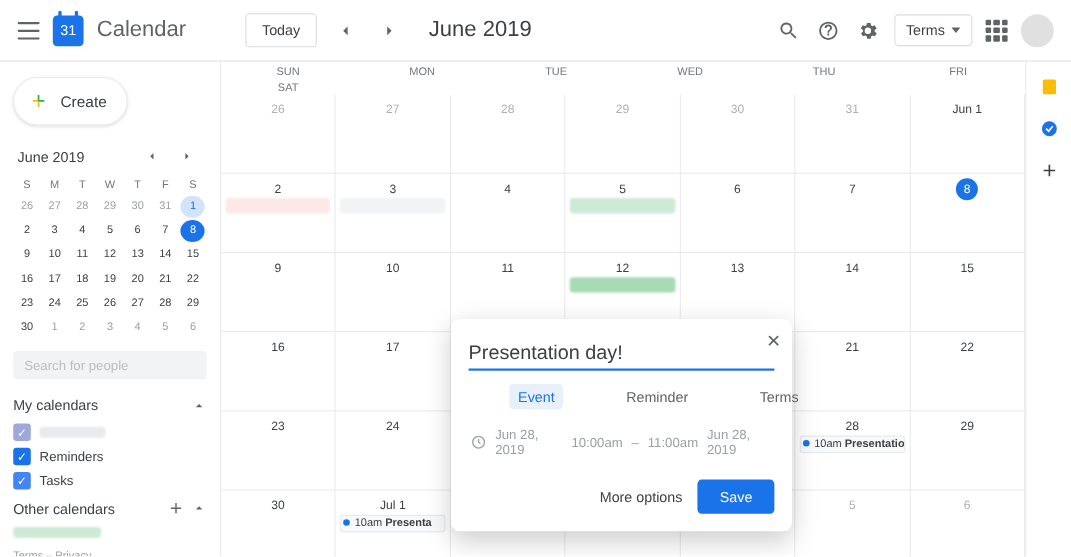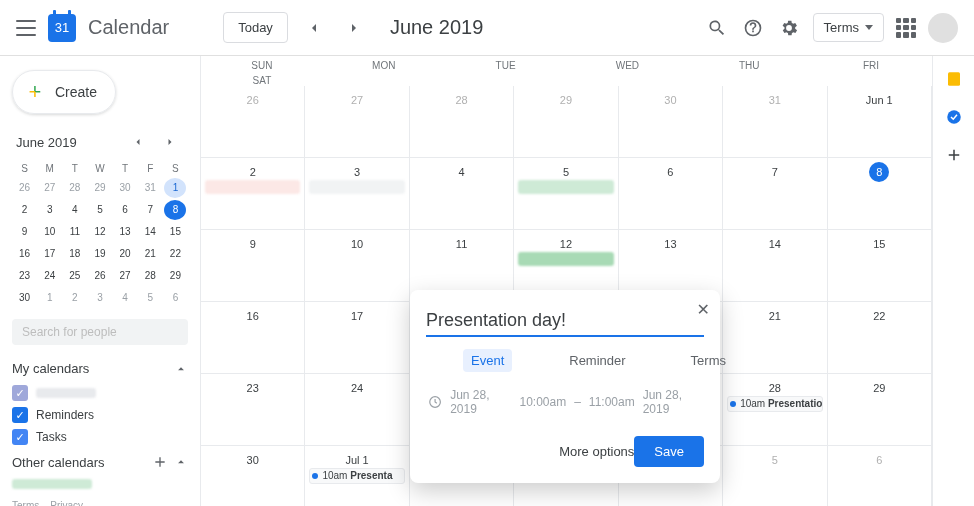--- a/index.html
+++ b/index.html
@@ -62,21 +62,21 @@
 .event-label .dot { display: inline-block; width: 6px; height: 6px; border-radius: 50%; background: #1a73e8; margin-right: 4px; vertical-align: middle; }
 .right-rail { width: 42px; border-left: 1px solid #e8eaed; display: flex; flex-direction: column; align-items: center; padding-top: 14px; gap: 20px; }
 .rail-icon { width: 18px; height: 18px; cursor: pointer; }
 .modal { position: absolute; left: 410px; top: 290px; width: 310px; background: #fff; border-radius: 8px; box-shadow: 0 8px 24px rgba(0,0,0,0.2); padding: 16px; z-index: 10; }
 .modal-close { position: absolute; right: 10px; top: 10px; font-size: 16px; color: #5f6368; cursor: pointer; }
 .modal-title-input { border: none; border-bottom: 2px solid #1a73e8; width: 100%; font-size: 18px; color: #3c4043; padding: 4px 0; outline: none; margin-bottom: 12px; }
 .modal-tabs { display: flex; gap: 16px; font-size: 13px; margin-bottom: 16px; padding-left: 4px; }
 .modal-tab { color: #5f6368; cursor: pointer; padding: 4px 8px; border-radius: 4px; margin-left: 33px; }
 .modal-tab.active { background: #e8f0fe; color: #1a73e8; }
 .modal-time { display: flex; align-items: center; gap: 8px; font-size: 12px; color: #9aa0a6; margin-bottom: 20px; padding-left: 2px; }
-.modal-actions { display: flex; justify-content: flex-end; align-items: center; font-size: 13px; }
+.modal-actions { display: flex; justify-content: flex-end; align-items: center; gap: 14px; font-size: 13px; }
 .more-opt { color: #3c4043; cursor: pointer; }
 .save-btn { background: #1a73e8; color: #fff; border: none; border-radius: 4px; padding: 8px 20px; font-size: 13px; cursor: pointer; }
 .tri-down { width: 0; height: 0; border-left: 4px solid transparent; border-right: 4px solid transparent; border-top: 5px solid #5f6368; }
 .chev svg { fill: #5f6368; }
 .grey-pill { display: inline-block; width: 60px; height: 10px; background: #e8eaed; border-radius: 3px; filter: blur(1px); }
 </style>
 </head>
 <body>
 
 <div class="header">

